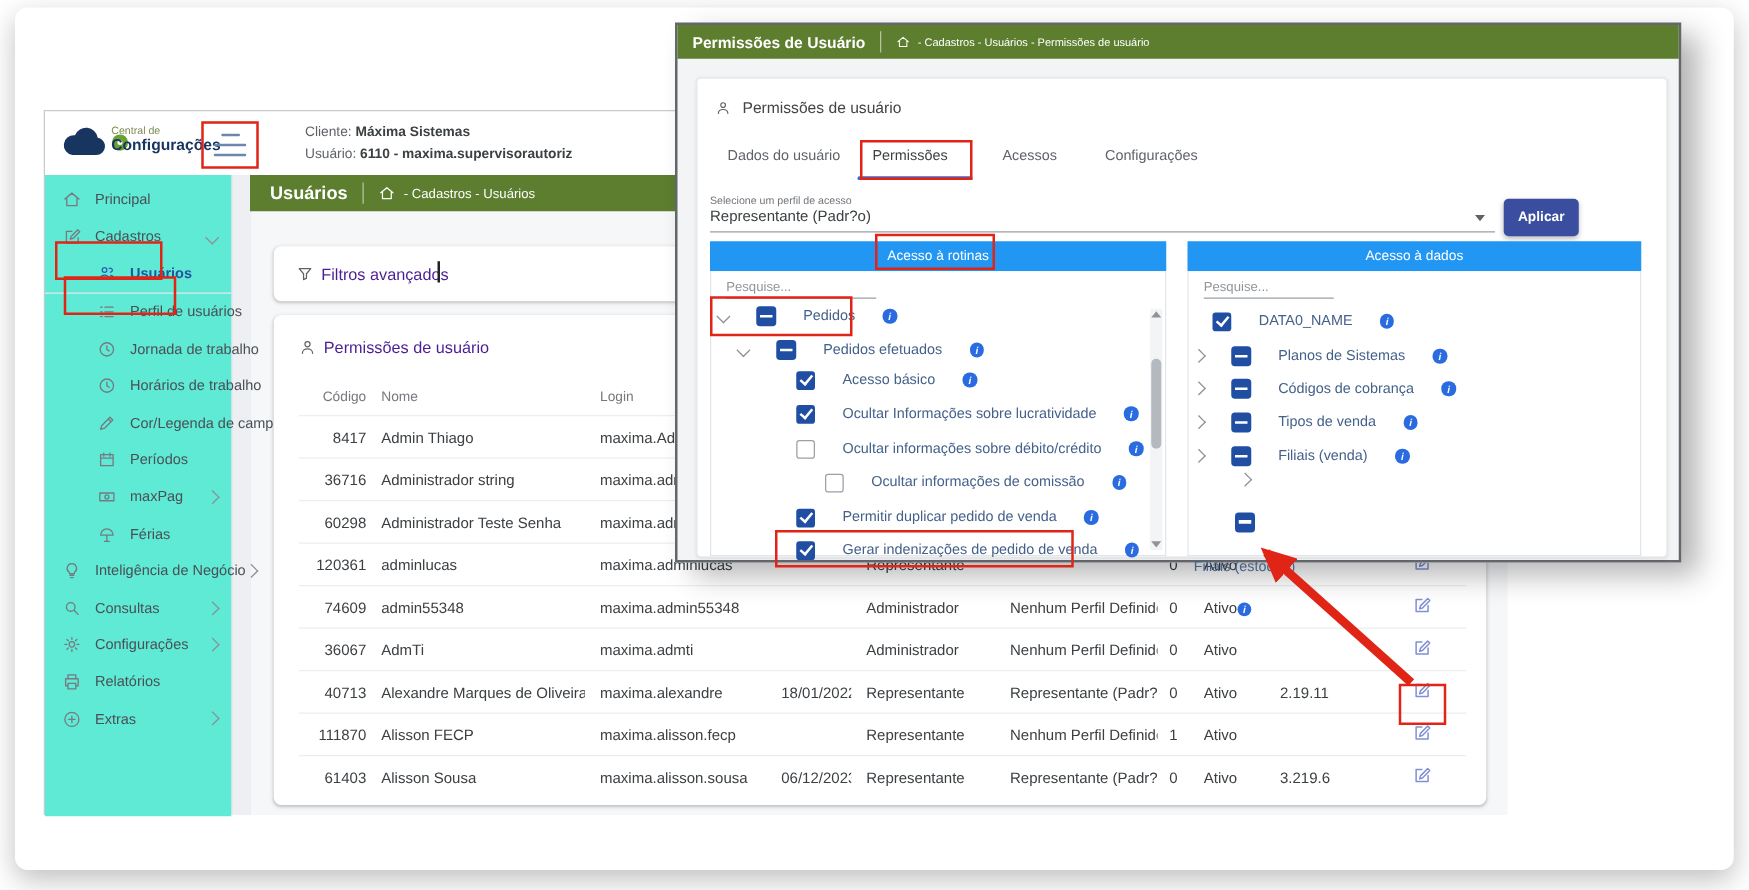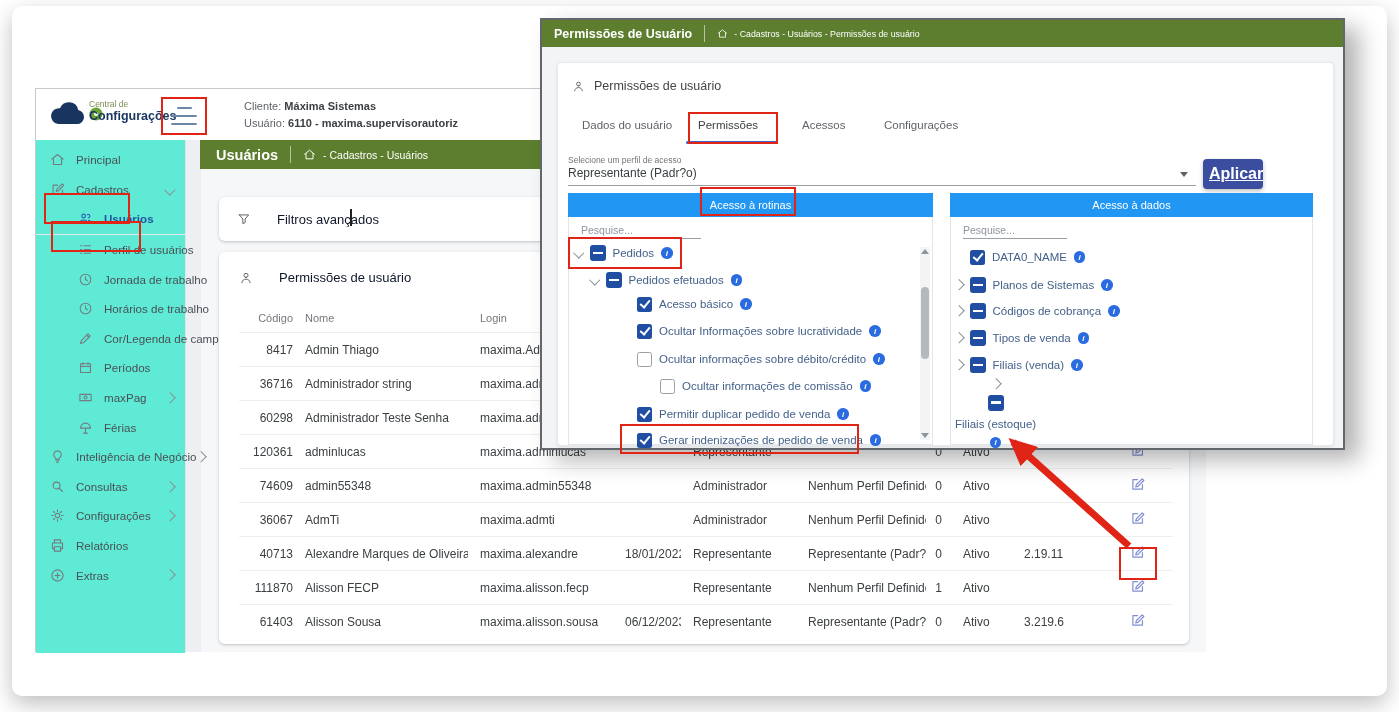--- a/index.html
+++ b/index.html
@@ -44,21 +44,21 @@
   .sb-item.sel{color:#24549f;border-bottom:1px solid #e6e9ec;}
   .sb-item.sel .sb-ic{color:#2d5fb3;}
   .sb-item.sel .sb-lb{font-weight:bold;}
   .chev{width:6.5px;height:6.5px;border-right:1.6px solid #8b9198;border-bottom:1.6px solid #8b9198;display:inline-block;flex:0 0 auto;}
   .chev.down{transform:rotate(45deg);}
   .chev.right{transform:rotate(-45deg);}
 
   
   .card{position:absolute;background:#fff;border-radius:6px;box-shadow:0 1px 2px rgba(60,64,67,.2),0 1px 4px rgba(60,64,67,.1);}
   .filters-card{left:183px;top:108px;width:970px;height:44px;display:flex;align-items:center;}
-  .card-title{display:flex;align-items:center;gap:26px;font-size:13px;color:#0f172a;}
+  .card-title{display:flex;align-items:center;gap:6px;font-size:13px;color:#4c1d95;}
   .card-title svg{display:block;stroke:#5f6368;fill:none;stroke-width:1.7;stroke-linecap:round;stroke-linejoin:round;}
   .filters-card .card-title{margin-left:18px;}
   .table-card{left:183px;top:163px;width:970px;height:392px;}
   .table-card .card-title{position:absolute;left:20px;top:18px;}
   .text-cursor{position:absolute;width:1.5px;height:17px;background:#222;}
 
   
   .tgrid{position:absolute;left:20px;right:16px;top:52px;}
   .trow{display:grid;grid-template-columns:54px 175px 145px 68px 115px 130px 16px 71px 88px 72px;
         align-items:center;height:33px;font-size:12px;color:#3c4043;border-top:1px solid #eceef0;}
@@ -88,34 +88,34 @@
   .tab{position:absolute;top:50px;height:24px;line-height:24px;font-size:11.5px;color:#5f6368;cursor:pointer;white-space:nowrap;}
   .tab.active{color:#3c4043;}
   .tab-underline{position:absolute;left:128px;top:78px;width:92px;height:3px;background:#3f63c8;border-radius:2px;}
 
   .sel-label{position:absolute;left:10px;top:92px;font-size:8.5px;color:#70757a;}
   .sel-value{position:absolute;left:10px;top:103px;font-size:12px;color:#3c4043;}
   .sel-underline{position:absolute;left:10px;top:122px;width:628px;border-bottom:1px solid #9aa0a6;}
   .sel-caret{position:absolute;left:622px;top:109px;width:0;height:0;border-left:4.5px solid transparent;
              border-right:4.5px solid transparent;border-top:5.5px solid #5f6368;}
   .apply-btn{position:absolute;left:645px;top:96px;width:60px;height:30px;background:#3a4d9e;color:#fff;
-             font-size:16px;font-weight:bold;border:none;border-radius:4px;cursor:pointer;
-             box-shadow:0 2px 4px rgba(0,0,0,.25);text-decoration:underline;}
+             font-size:11px;font-weight:bold;border:none;border-radius:4px;cursor:pointer;
+             box-shadow:0 2px 4px rgba(0,0,0,.25);}
 
   .panel{position:absolute;top:130px;height:252px;}
   .panel-left{left:10px;width:365px;}
   .panel-right{left:392px;width:363px;}
   .panel-head{height:24px;background:#2196f3;color:#fff;font-size:11px;display:flex;align-items:center;justify-content:center;}
   .panel-body{position:absolute;left:0;right:0;top:24px;bottom:0;background:#fff;border:1px solid #e3e6e9;border-top:none;box-sizing:border-box;}
   .search-in{position:absolute;left:12px;top:5px;width:120px;border:none;outline:none;border-bottom:1px solid #9aa0a6;
              font-size:10.5px;color:#5f6368;padding:2px 0;background:transparent;font-family:"Liberation Sans",sans-serif;}
   .search-in::placeholder{color:#8f959b;}
   .panel-right .search-in{width:104px;}
 
-  .tree-row{position:absolute;display:flex;align-items:center;gap:7px;height:22px;white-space:nowrap;}
+  .tree-row{position:absolute;display:flex;align-items:center;gap:22px;height:22px;white-space:nowrap;}
   .tree-lb{font-size:11.5px;color:#44618a;}
   .cb{width:15px;height:15px;border-radius:2.5px;position:relative;display:inline-block;flex:0 0 auto;box-sizing:border-box;}
   .cb.checked{background:#1f4ea3;}
   .cb.checked::after{content:'';position:absolute;left:4.6px;top:1.6px;width:4.2px;height:8.2px;
                      border-right:2px solid #fff;border-bottom:2px solid #fff;transform:rotate(40deg);}
   .cb.indeterminate{background:#1f4ea3;width:16px;height:16px;border-radius:3px;}
   .cb.indeterminate::after{content:'';position:absolute;left:3px;top:6.6px;width:10px;height:2.7px;background:#fff;}
   .cb.unchecked{background:#fff;border:1.6px solid #9aa0a6;}
   .info{width:11.5px;height:11.5px;border-radius:50%;background:#2a6be0;color:#fff;font-size:8px;font-weight:bold;
         display:inline-flex;align-items:center;justify-content:center;flex:0 0 auto;font-style:italic;}

